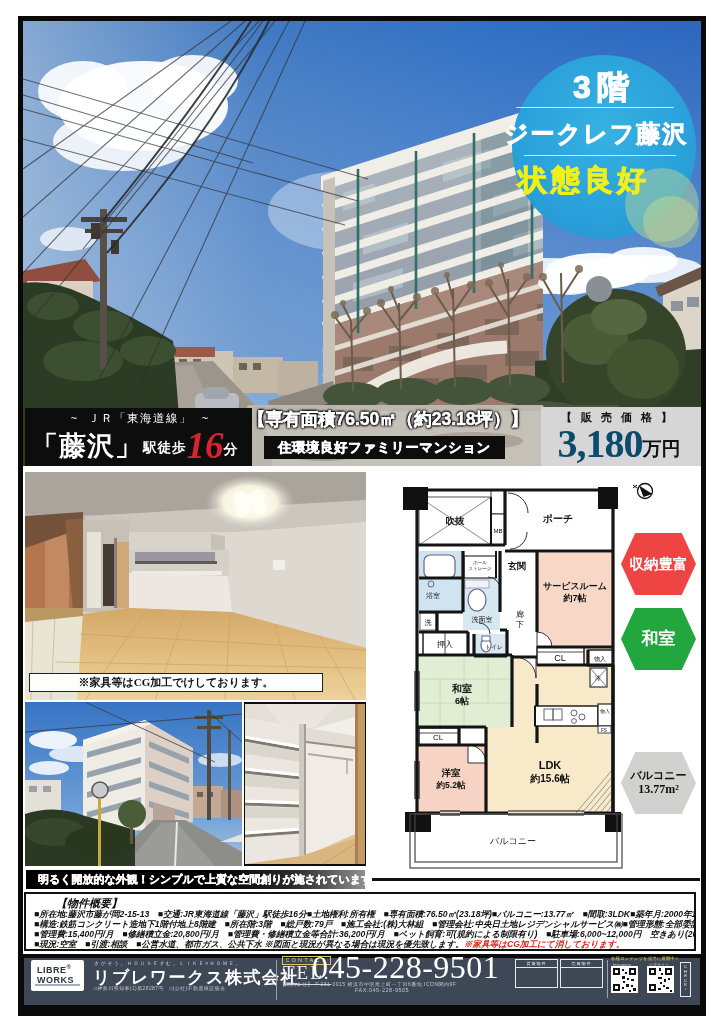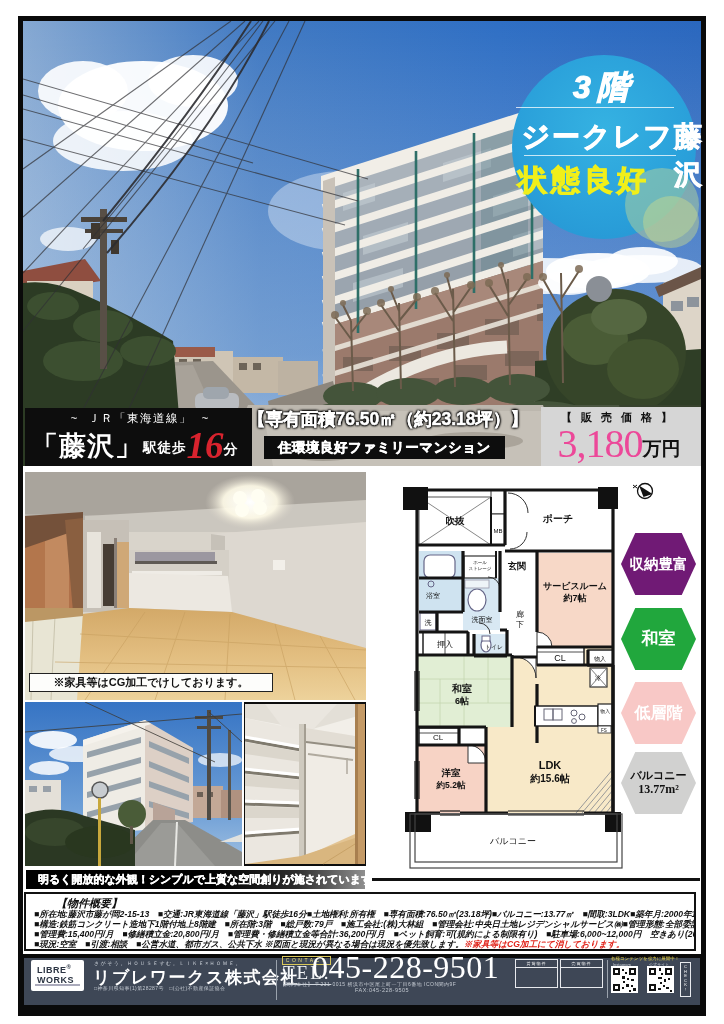--- a/index.html
+++ b/index.html
@@ -253,25 +253,25 @@
 </g>
 </svg>
 </div>
 
 <div class="abs" style="left:512px;top:55px;width:184px;height:184px;border-radius:50%;background:radial-gradient(circle at 50% 40%,#35b2e2 0%,#2aa0da 60%,#2593d2 100%);"></div>
 
 <div class="abs" style="left:625px;top:168px;width:74px;height:74px;border-radius:50%;background:rgba(170,205,160,0.55);"></div>
 
 <div class="abs" style="left:643px;top:196px;width:56px;height:52px;border-radius:50%;background:rgba(205,220,140,0.45);"></div>
 
-<div class="abs" style="left:512px;top:66px;width:184px;text-align:center;color:#fff;font-size:32px;font-weight:bold;letter-spacing:6px;font-style:italic;-webkit-text-stroke:1.2px #fff;">3階</div>
+<div class="abs" style="left:512px;top:66px;width:184px;text-align:center;color:#fff;font-size:32px;font-weight:bold;letter-spacing:6px;-webkit-text-stroke:1.2px #fff;">3階</div>
 
 <div class="abs" style="left:516px;top:107px;width:158px;height:1px;background:rgba(255,255,255,0.75);"></div>
 
-<div class="abs" style="left:504px;top:118px;width:200px;text-align:right;color:#fff;font-size:28px;font-weight:bold;letter-spacing:2px;-webkit-text-stroke:0.8px #fff;">ジークレフ藤沢</div>
+<div class="abs" style="left:504px;top:118px;width:200px;text-align:left;color:#fff;font-size:24px;font-weight:bold;letter-spacing:2px;-webkit-text-stroke:0.8px #fff;">ジークレフ藤沢</div>
 
 <div class="abs" style="left:524px;top:155px;width:152px;height:1px;background:rgba(255,255,255,0.75);"></div>
 
 <div class="abs" style="left:492px;top:161px;width:184px;text-align:center;color:#f0ef1a;font-size:29px;font-weight:bold;letter-spacing:4px;-webkit-text-stroke:1px #f0ef1a;">状態良好</div>
 
 <div class="abs" style="left:25px;top:408px;width:227px;height:58px;background:#0d0d0d;"></div>
 
 <div class="abs" style="left:30px;top:411px;width:220px;text-align:center;color:#fff;font-size:11.5px;letter-spacing:1.5px;">~&nbsp;&nbsp;ＪＲ「東海道線」&nbsp;&nbsp;~</div>
 
 <div class="abs" style="left:31px;top:427px;width:221px;height:38px;color:#fff;white-space:nowrap;">
@@ -280,21 +280,21 @@
 
 <div class="abs" style="left:248px;top:407px;width:280px;text-align:center;color:#fff;font-size:17.5px;font-weight:bold;white-space:nowrap;-webkit-text-stroke:0.5px #fff;text-shadow:1px 1px 2px #000,-1px 1px 2px #000,1px -1px 2px #000,-1px -1px 2px #000;">【専有面積76.50㎡（約23.18坪）】</div>
 
 <div class="abs" style="left:264px;top:436px;width:241px;height:23px;background:#0d0d0d;color:#fff;text-align:center;font-size:13.5px;font-weight:bold;line-height:23px;letter-spacing:0.5px;-webkit-text-stroke:0.5px #fff;">住環境良好ファミリーマンション</div>
 
 <div class="abs" style="left:541px;top:407px;width:160px;height:59px;background:#d6d6d6;"></div>
 
 <div class="abs" style="left:547px;top:410px;width:148px;text-align:center;color:#111;font-size:11px;font-weight:bold;letter-spacing:9px;white-space:nowrap;">【販売価格】</div>
 
 <div class="abs" style="left:541px;top:420px;width:156px;text-align:center;white-space:nowrap;">
-<span class="serif" style="font-size:40px;font-weight:normal;color:#ec4899;letter-spacing:-1px;text-align:right;">3,180</span><span style="font-size:19px;font-weight:bold;color:#111;vertical-align:2px;">万円</span>
+<span class="serif" style="font-size:40px;font-weight:bold;color:#0c4a6e;letter-spacing:-1px;text-align:right;">3,180</span><span style="font-size:19px;font-weight:bold;color:#111;vertical-align:2px;">万円</span>
 </div>
 
 <div class="abs" style="left:25px;top:472px;width:341px;height:228px;">
 <svg width="341" height="228" viewBox="0 0 341 228" xmlns="http://www.w3.org/2000/svg">
 <defs>
 <linearGradient id="floorg" x1="0" y1="0" x2="0" y2="1">
 <stop offset="0" stop-color="#d3a968"></stop>
             <stop offset="0.5" stop-color="#e2bd7f"></stop>
             <stop offset="1" stop-color="#edd29b"></stop>
 </linearGradient>
@@ -352,21 +352,21 @@
 <line x1="130" y1="228" x2="160" y2="140"></line>
 <line x1="200" y1="228" x2="205" y2="142"></line>
 <line x1="270" y1="228" x2="250" y2="152"></line>
 <line x1="330" y1="228" x2="295" y2="164"></line>
 <line x1="30" y1="190" x2="341" y2="196"></line>
 <line x1="55" y1="162" x2="341" y2="178"></line>
 </g>
 </svg>
 </div>
 
-<div class="abs" style="left:29px;top:673px;width:244px;height:19px;background:#fdfdfb;border:1px solid #222;box-sizing:border-box;font-size:11px;font-weight:bold;color:#111;line-height:17px;text-align:center;white-space:nowrap;">※家具等はCG加工でけしております。</div>
+<div class="abs" style="left:29px;top:673px;width:294px;height:19px;background:#fdfdfb;border:1px solid #222;box-sizing:border-box;font-size:11px;font-weight:bold;color:#111;line-height:17px;text-align:center;white-space:nowrap;font-family:Liberation Serif, serif;">※家具等はCG加工でけしております。</div>
 
 <div class="abs" style="left:25px;top:702px;width:217px;height:164px;">
 <svg width="217" height="164" viewBox="0 0 217 164" xmlns="http://www.w3.org/2000/svg">
 <defs>
 <linearGradient id="sky2" x1="0" y1="0" x2="0" y2="1">
 <stop offset="0" stop-color="#3674c4"></stop>
             <stop offset="0.65" stop-color="#6d9ed6"></stop>
             <stop offset="1" stop-color="#a3c2e2"></stop>
 </linearGradient>
 </defs>
@@ -661,25 +661,24 @@
 <div class="abs" style="left:630px;top:482px;width:26px;height:22px;">
 <svg width="26" height="22" viewBox="0 0 26 22">
         <circle cx="15" cy="9" r="7.5" fill="none" stroke="#111" stroke-width="1.3"></circle>
         <polygon points="9,3.5 22.5,12 13.5,15" fill="#111"></polygon>
         <path d="M3,3 L7,6 M3,6 L7,3" stroke="#111" stroke-width="1"></path>
       </svg>
 </div>
 
 <div class="abs" style="left:372px;top:878px;width:328px;height:3px;background:#111;"></div>
 
-<div class="abs" style="left:621px;top:533px;width:75px;height:62px;background:#701a75;clip-path:polygon(0 50%,19% 0,81% 0,100% 50%,81% 100%,19% 100%);color:#fff;font-size:14.5px;font-weight:bold;text-align:center;line-height:62px;">収納豊富</div>
+<div class="abs" style="left:621px;top:533px;width:75px;height:62px;background:#ef4444;clip-path:polygon(0 50%,19% 0,81% 0,100% 50%,81% 100%,19% 100%);color:#fff;font-size:14.5px;font-weight:bold;text-align:center;line-height:62px;">収納豊富</div>
 
 <div class="abs" style="left:621px;top:608px;width:75px;height:62px;background:#21a73d;clip-path:polygon(0 50%,19% 0,81% 0,100% 50%,81% 100%,19% 100%);color:#fff;font-size:17px;font-weight:bold;text-align:center;line-height:62px;">和室</div>
 
-<div class="abs" style="left:621px;top:682px;width:75px;height:62px;background:#f8c8c6;clip-path:polygon(0 50%,19% 0,81% 0,100% 50%,81% 100%,19% 100%);color:#fff;font-size:16px;font-weight:bold;text-align:center;line-height:62px;">低層階</div>
 
 <div class="abs" style="left:621px;top:752px;width:75px;height:62px;background:#d1d1d0;clip-path:polygon(0 50%,19% 0,81% 0,100% 50%,81% 100%,19% 100%);color:#111;font-size:11px;font-weight:bold;text-align:center;">
 <div style="margin-top:16px;line-height:14px;">バルコニー<br><span style="font-size:12px;" class="serif">13.77m²</span></div>
 </div>
 
 <div class="abs" style="left:24px;top:892px;width:672px;height:59px;border:2px solid #111;box-sizing:border-box;background:#fff;overflow:hidden;font-style:italic;">
 
 <div style="position:absolute;left:30px;top:2px;font-size:11px;font-weight:bold;color:#111;">【物件概要】</div>
 
 <div style="position:absolute;left:8px;top:15px;width:660px;font-size:8.6px;font-weight:bold;color:#111;white-space:nowrap;">■所在地:藤沢市藤が岡2-15-13　■交通:JR東海道線「藤沢」駅徒歩16分■土地権利:所有権　■専有面積:76.50㎡(23.18坪)■バルコニー:13.77㎡　■間取:3LDK■築年月:2000年12月</div>

